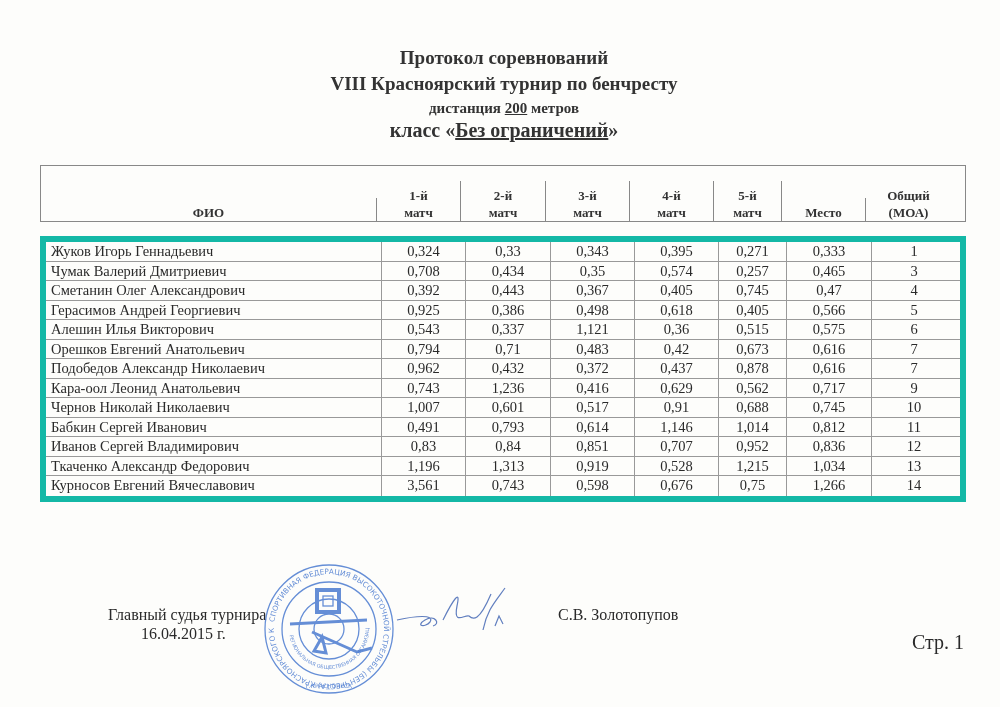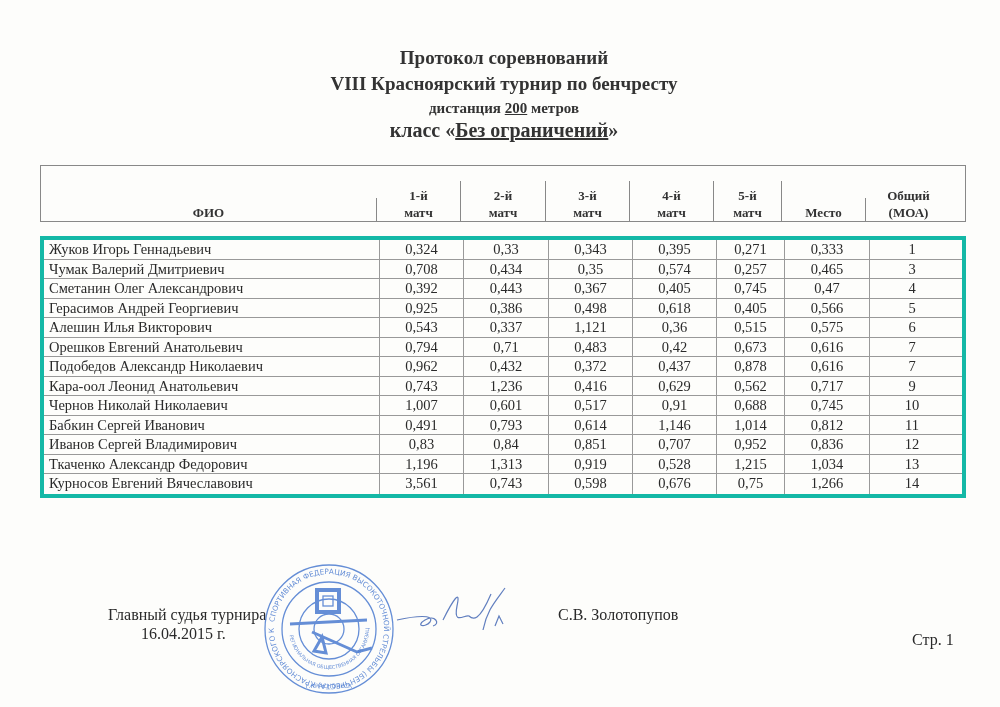--- a/index.html
+++ b/index.html
@@ -11,34 +11,34 @@
   .t1 { font-size:19px; line-height:26px; }
   .t2 { font-size:19px; line-height:26px; }
   .t3 { font-size:15px; line-height:22px; }
   .t4 { font-size:20px; line-height:22px;text-align:center; }
   .u { text-decoration:underline; }
 
   .hdr { position:absolute; left:40px; top:165px; width:926px; height:57px; border:1px solid #888; box-sizing:border-box; display:flex;align-items:flex-end; }
   .hdr .c { border-right:1px solid #888; box-sizing:border-box; text-align:center; font-weight:bold; font-size:13px; line-height:17px; padding-top:6px; color:#333; }
   .hdr .c:last-child { border-right:none; }
 
-  .rows { position:absolute; left:40px; top:236px; width:926px; border:4px solid #14b8a6; box-sizing:border-box; }
+  .rows { position:absolute; left:40px; top:236px; width:926px; border:6px solid #14b8a6; box-sizing:border-box; }
   .row { display:flex; height:19.5px; border-bottom:1px solid #999; box-sizing:border-box; }
   .row:last-child { border-bottom:none; }
   .row .c { border-right:1px solid #999; box-sizing:border-box; font-size:14.5px; line-height:19px; text-align:center; white-space:nowrap; overflow:hidden; }
   .row .c:last-child { border-right:none; }
   .row .c.name { text-align:left; padding-left:5px; }
 
   .w0 { width:336px; } .w1 { width:84px; } .w2 { width:85px; } .w3 { width:84px; }
   .w4 { width:84px; } .w5 { width:68px; } .w6 { width:85px; } .w7 { width:84px; }
 
   .judge { position:absolute; left:108px; top:606px; font-size:16px; }
   .date { position:absolute; left:114px; top:625px; font-size:16px;margin-left:27px; }
   .judge-name { position:absolute; left:558px; top:606px; font-size:16px; }
-  .page { position:absolute; left:912px; top:631px; font-size:16px; }
+  .page { position:absolute; left:912px; top:631px; font-size:20px; }
 
   .stamp { position:absolute; left:262px; top:562px; width:134px; height:134px; }
   .sign { position:absolute; left:395px; top:580px; width:135px; height:60px; }
 </style>
 </head>
 <body>
 
 <div class="title-block">
   <div class="t1">Протокол соревнований</div>
   <div class="t2">VIII Красноярский турнир по бенчресту</div>

